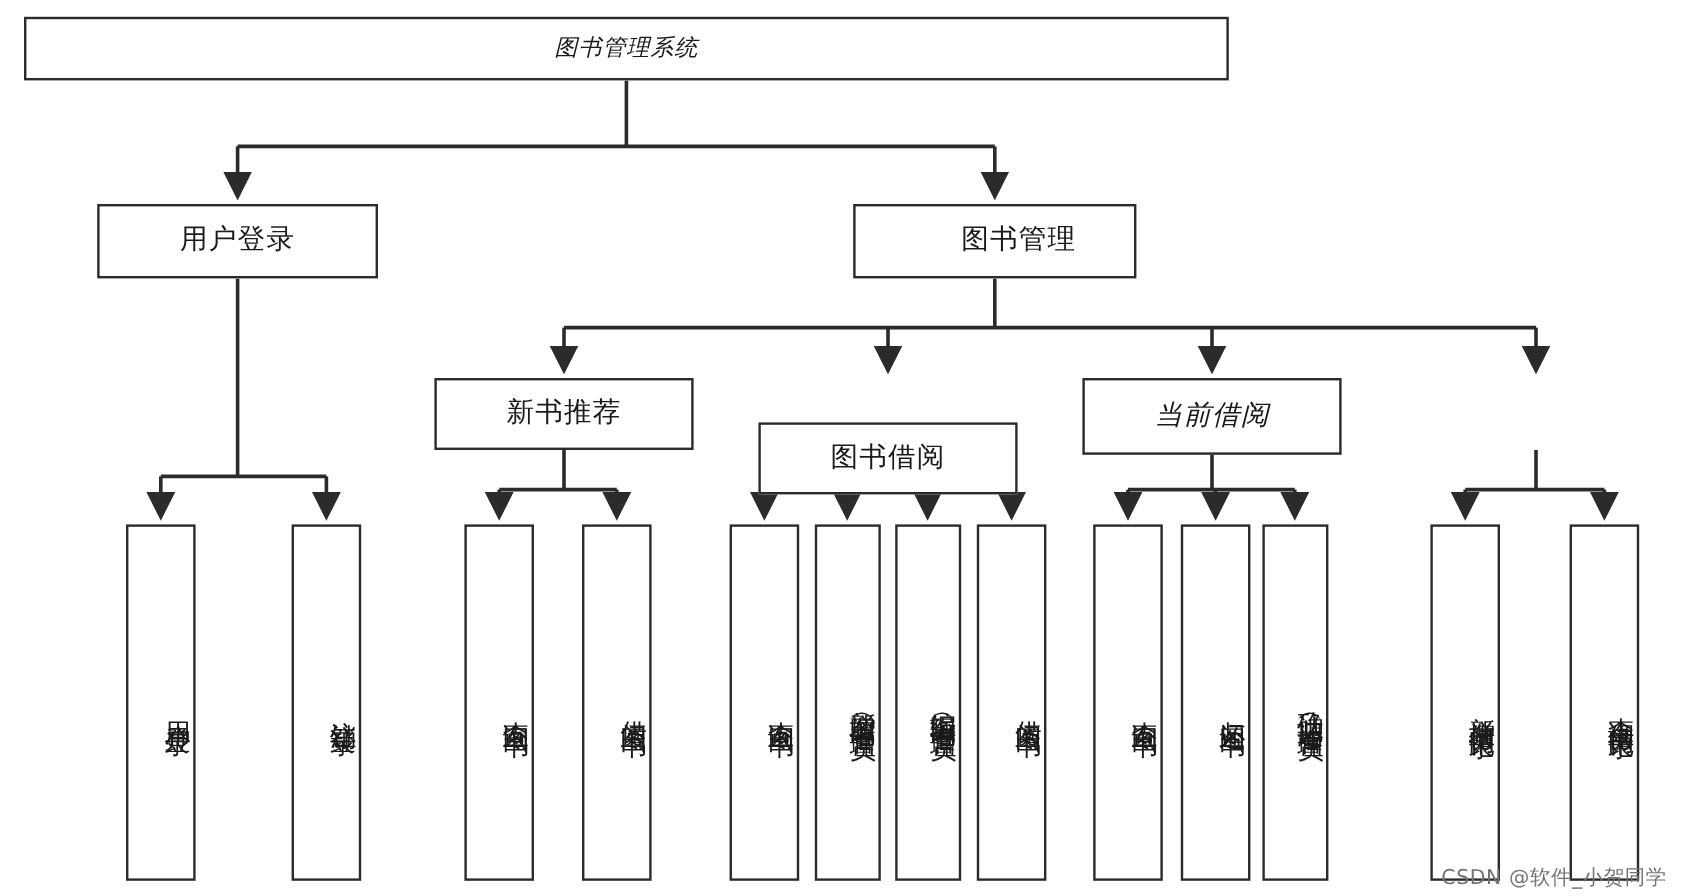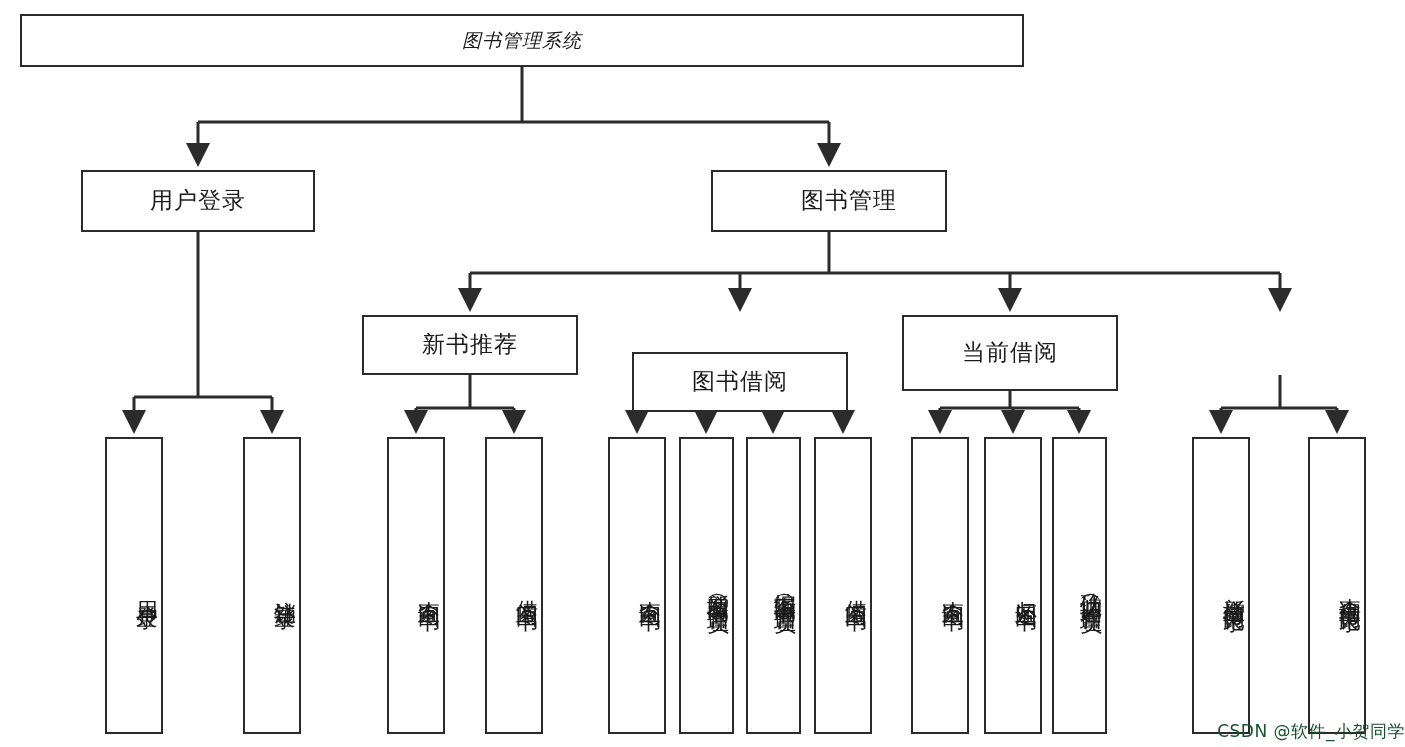--- a/index.html
+++ b/index.html
@@ -56,24 +56,24 @@
     text-orientation: upright;
     display: block;
     text-align: center;
   }
   .node.root {
     font-size: 19px;
     font-style: italic;
   }
   .watermark {
     position: absolute;
-    right: 0;
+    right: 16px;
     bottom: 4px;
     font-size: 17px;
-    color: #14532d;
+    color: #737373;
     letter-spacing: 0.5px;
     white-space: nowrap;
     margin-left: 32px;
   }
 </style>
 </head>
 <body>
 
 <div id="canvas">
 
@@ -127,21 +127,21 @@
     </g>
   </svg>
 
   <div class="node horiz root" style="left: 20px; top: 14px; width: 1004px; height: 53px;">图书管理系统</div>
 
   <div class="node horiz" style="left: 81px; top: 170px; width: 234px; height: 62px;">用户登录</div>
   <div class="node horiz" style="left: 711px; top: 170px; width: 236px; height: 62px; padding-left: 40px;">图书管理</div>
 
   <div class="node horiz" style="left: 362px; top: 315px; width: 216px; height: 60px;">新书推荐</div>
   <div class="node horiz" style="left: 632px; top: 315px; width: 216px; height: 60px; margin-top: 37px;">图书借阅</div>
-  <div class="node horiz" style="left: 902px; top: 315px; width: 216px; height: 76px;">当前借阅</div>
+  <div class="node horiz" style="left: 902px; top: 315px; width: 216px; height: 64px; font-style: italic;">当前借阅</div>
 
   <div class="node vert" style="left: 105px; top: 437px; width: 58px; height: 297px;">
       <span class="vtext">用户登录</span>
     </div>
   <div class="node vert" style="left: 243px; top: 437px; width: 58px; height: 297px;">
       <span class="vtext">注销登录</span>
     </div>
 
   <div class="node vert" style="left: 387px; top: 437px; width: 58px; height: 297px;">
       <span class="vtext">查询图书</span>

